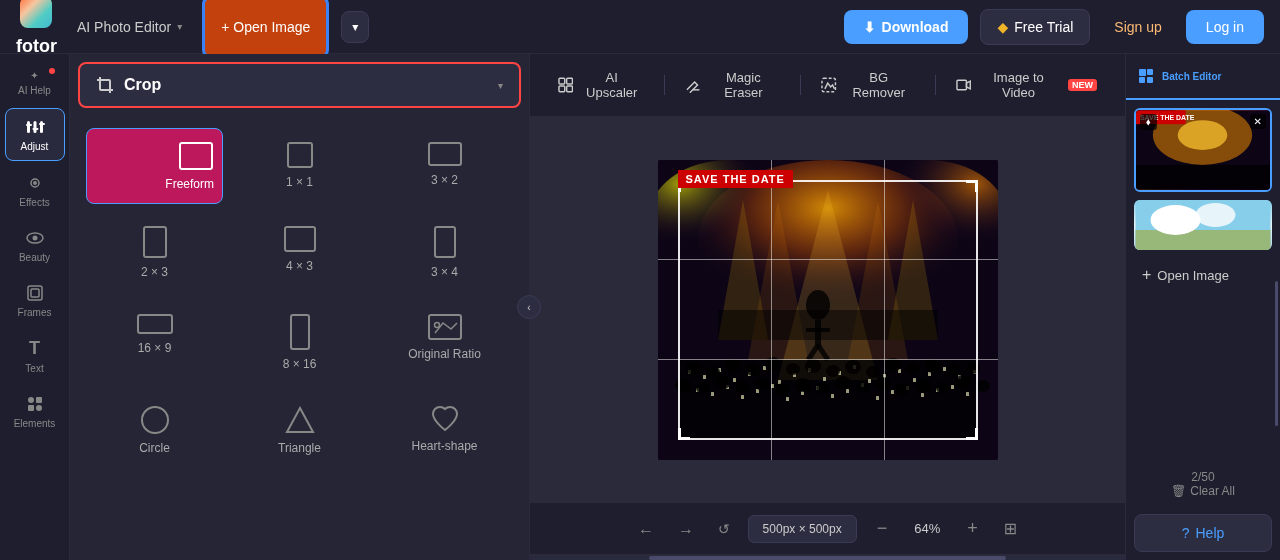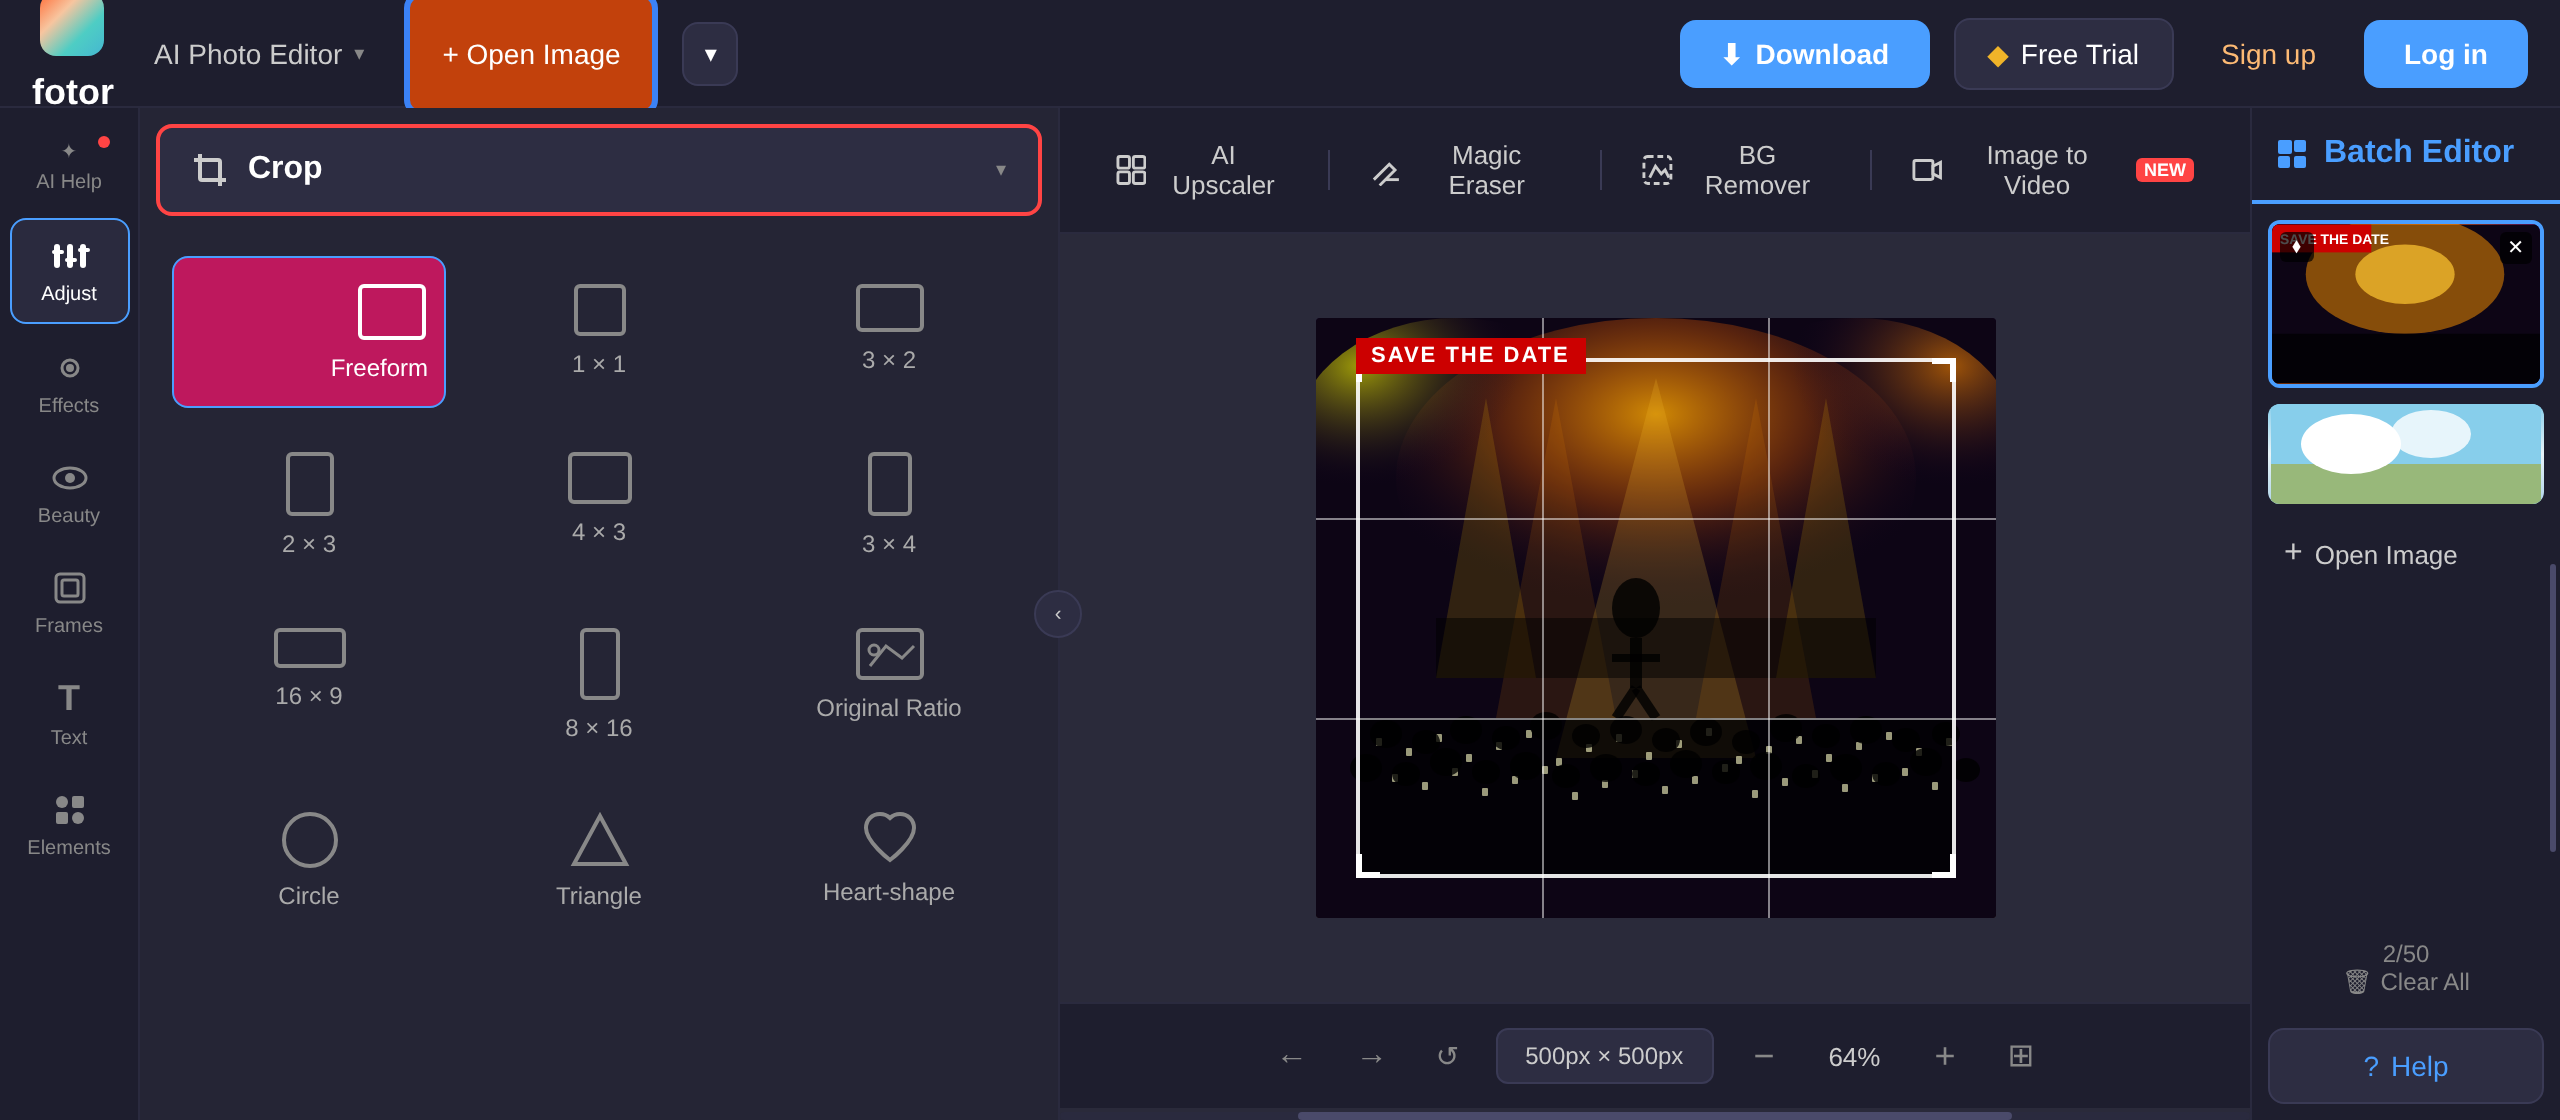--- a/index.html
+++ b/index.html
@@ -12,21 +12,21 @@
     .logo-text { color: #fff; font-size: 18px; font-weight: 600; }
     .app-name-btn { display: flex; align-items: center; gap: 6px; color: #ccc; font-size: 14px; background: none; border: none; cursor: pointer; padding: 4px 8px; border-radius: 6px; }
     .chevron-icon { font-size: 10px; color: #888; }
     .open-image-btn { display: flex; align-items: center; gap: 4px; background: #c2410c; border: 3px solid #3b82f6; color: #fff; font-size: 14px; padding: 20px 16px; border-radius: 8px; cursor: pointer; }
     .open-arrow-btn { background: #2d2d42; border: 1px solid #3a3a55; color: #fff; padding: 8px 10px; border-radius: 8px; cursor: pointer; font-size: 12px; }
     .header-spacer { flex: 1; }
     .download-btn { background: #4a9eff; color: #fff; border: none; padding: 9px 20px; border-radius: 8px; font-size: 14px; font-weight: 600; cursor: pointer; display: flex; align-items: center; gap: 6px; }
     .free-trial-btn { display: flex; align-items: center; gap: 6px; background: #2d2d42; border: 1px solid #3a3a55; color: #fff; padding: 9px 16px; border-radius: 8px; font-size: 14px; cursor: pointer; }
     .diamond-icon { color: #f0b429; font-size: 14px; }
     .signup-btn { background: none; border: none; color: #fdba74; font-size: 14px; cursor: pointer; padding: 9px 12px; }
-    .login-btn { background: #4a9eff; color: #fff; border: none; padding: 9px 20px; border-radius: 8px; font-size: 14px; font-weight: 700; cursor: pointer; }
+    .login-btn { background: #4a9eff; color: #fff; border: none; padding: 9px 20px; border-radius: 8px; font-size: 14px; font-weight: 400; cursor: pointer; }
 
     
     .main { display: flex; flex: 1; overflow: hidden; }
 
     
     .icon-sidebar { width: 70px; background: #1e1e2e; display: flex; flex-direction: column; align-items: center; padding: 8px 0; gap: 4px; border-right: 1px solid #2a2a3e; flex-shrink: 0; }
     .icon-btn { display: flex; flex-direction: column; align-items: center; gap: 4px; color: #888; font-size: 10px; padding: 8px 6px; border-radius: 8px; cursor: pointer; width: 60px; background: none; border: none; position: relative; }
     .icon-btn.active { background: #2a2a3e; color: #fff; border: 1px solid #4a9eff; }
     .icon-btn svg { width: 20px; height: 20px; }
     .icon-dot { position: absolute; top: 6px; right: 10px; width: 6px; height: 6px; background: #ff4444; border-radius: 50%; }
@@ -74,21 +74,21 @@
     .size-label { background: #2d2d42; color: #ccc; font-size: 12px; padding: 6px 14px; border-radius: 6px; border: 1px solid #3a3a55; }
     .zoom-minus { background: none; border: none; color: #888; cursor: pointer; font-size: 18px; padding: 4px 8px; }
     .zoom-percent { color: #ccc; font-size: 13px; min-width: 40px; text-align: center; }
     .zoom-plus { background: none; border: none; color: #888; cursor: pointer; font-size: 18px; padding: 4px 8px; }
     .layout-btn { background: none; border: none; color: #888; cursor: pointer; padding: 6px; font-size: 16px; }
     .scroll-bar { width: 100%; height: 4px; background: #2a2a3e; border-radius: 2px; margin-top: 2px; flex-shrink: 0; }
     .scroll-thumb { height: 4px; background: #4a4a6a; border-radius: 2px; width: 60%; margin-left: 20%; }
 
     
     .right-sidebar { width: 155px; background: #1e1e2e; border-left: 1px solid #2a2a3e; display: flex; flex-direction: column; flex-shrink: 0; }
-    .batch-editor-btn { display: flex; align-items: center; gap: 8px; padding: 14px 12px; color: #4a9eff; font-size: 16px; font-weight: 600; cursor: pointer; border-bottom: 2px solid #4a9eff; background: none; border-top: none; border-left: none; border-right: none; width: 100%; }
+    .batch-editor-btn { display: flex; align-items: center; gap: 8px; padding: 14px 12px; color: #4a9eff; font-size: 10px; font-weight: 600; cursor: pointer; border-bottom: 2px solid #4a9eff; background: none; border-top: none; border-left: none; border-right: none; width: 100%; }
     .right-scroll { flex: 1; overflow: hidden; display: flex; flex-direction: column; gap: 8px; padding: 8px; }
     .thumb-card { position: relative; border-radius: 6px; overflow: hidden; flex-shrink: 0; }
     .thumb-card.active { border: 2px solid #4a9eff; }
     .thumb-img { width: 100%; height: 80px; background: linear-gradient(135deg, #1a0830, #ff6600, #4400aa); border-radius: 4px; }
     .thumb-img2 { width: 100%; height: 50px; background: linear-gradient(135deg, #87ceeb, #ffffff, #87ceeb); border-radius: 4px; }
     .thumb-overlay { position: absolute; top: 4px; left: 4px; background: rgba(0,0,0,0.7); color: #fff; font-size: 10px; padding: 2px 6px; border-radius: 3px; display: flex; align-items: center; gap: 4px; }
     .thumb-delete { position: absolute; top: 4px; right: 4px; background: rgba(0,0,0,0.7); color: #fff; border: none; cursor: pointer; border-radius: 3px; padding: 2px 4px; font-size: 10px; }
     .open-img-btn { display: flex; align-items: center; gap: 6px; color: #ccc; font-size: 13px; cursor: pointer; padding: 8px; background: none; border: none; width: 100%; }
     .pagination { display: flex; align-items: center; justify-content: space-between; padding: 8px 12px; color: #888; font-size: 12px; flex-direction: column; }
     .clear-all-btn { background: none; border: none; color: #888; cursor: pointer; font-size: 12px; display: flex; align-items: center; gap: 4px; }

